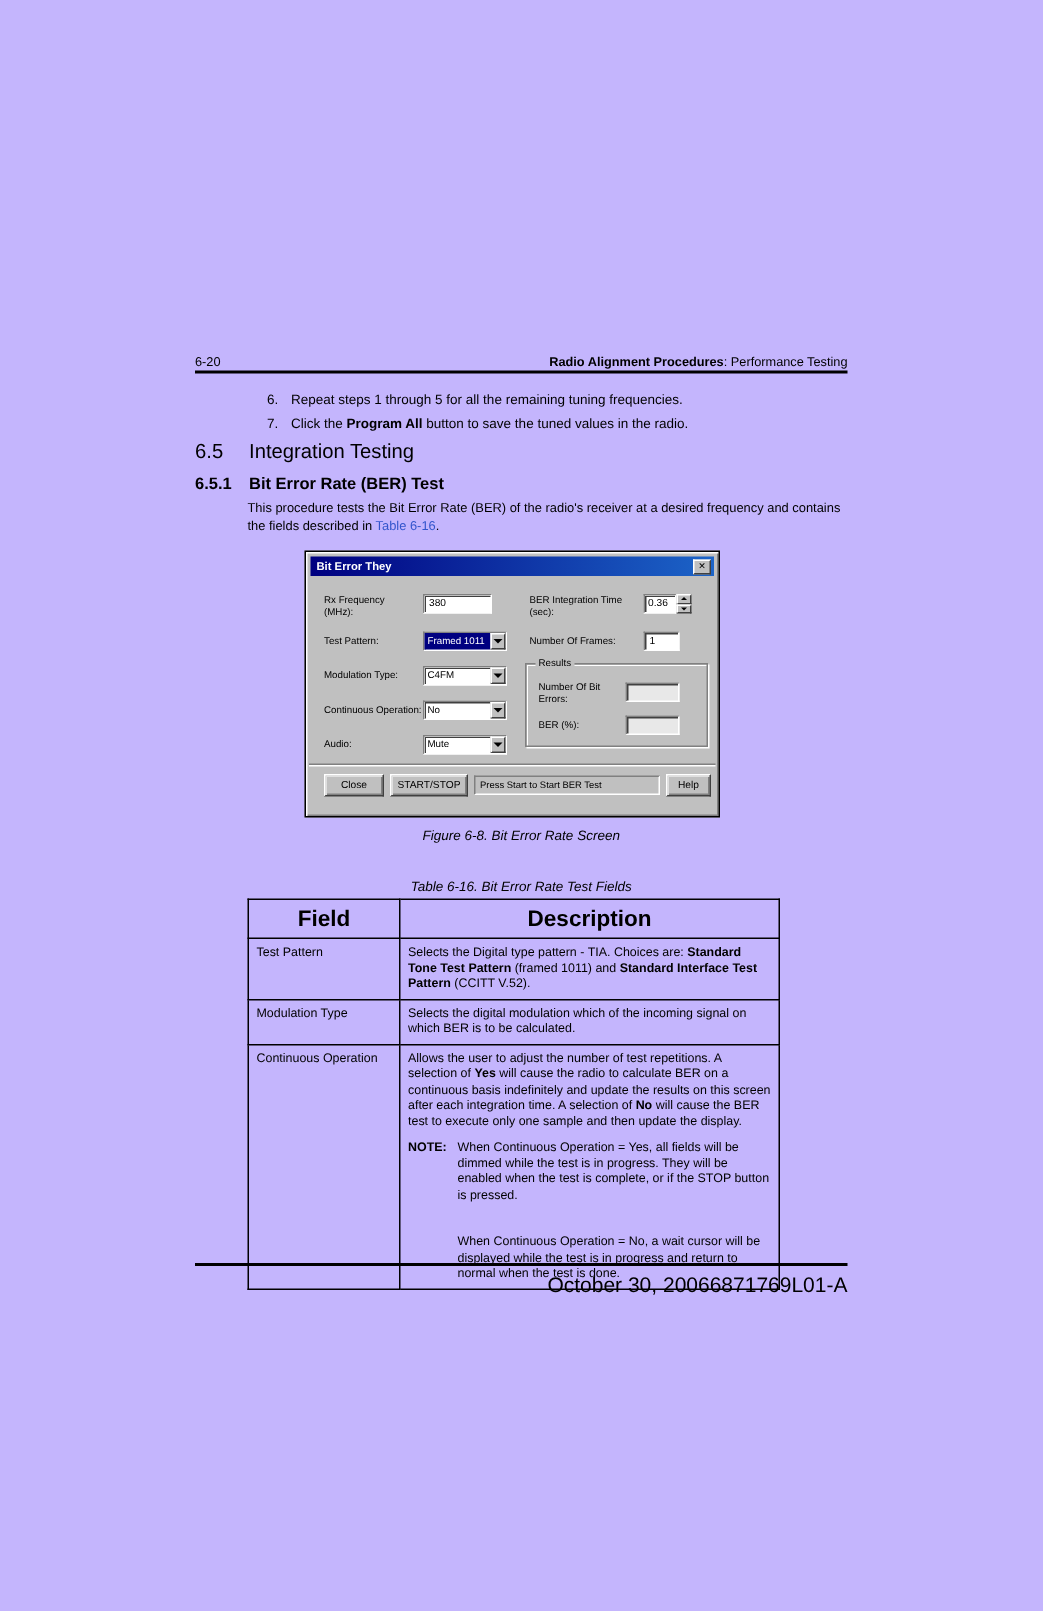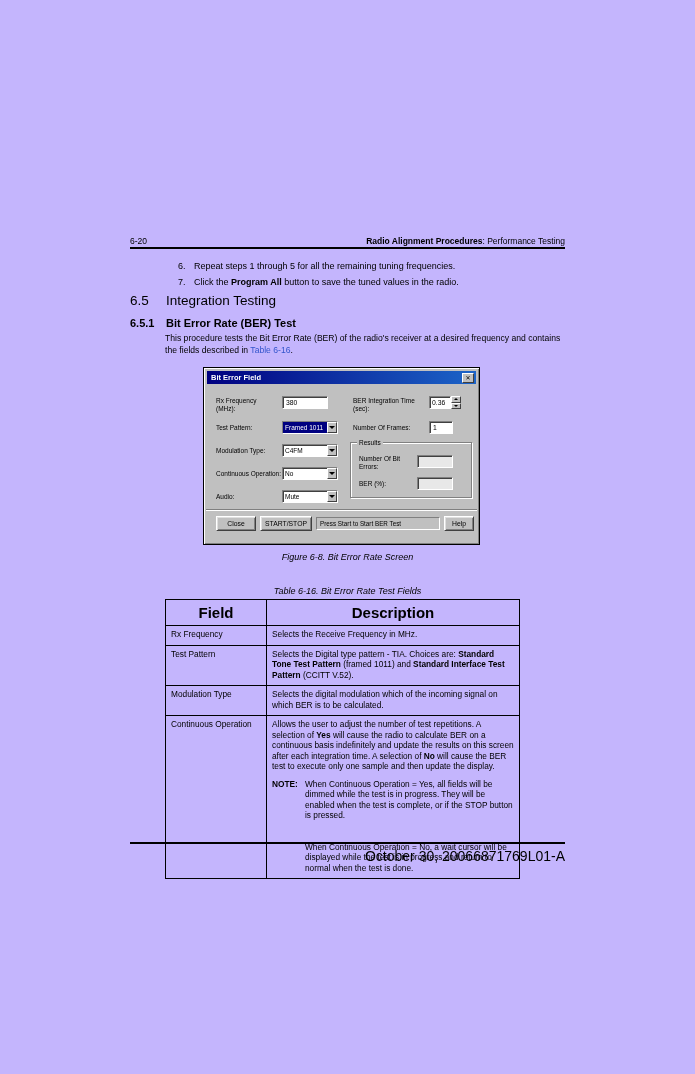--- a/index.html
+++ b/index.html
@@ -106,21 +106,21 @@
 
   <div class="h2">
     <span class="h-num">6.5.1</span>
     <span class="h-title">Bit Error Rate (BER) Test</span>
   </div>
 
   <p class="intro"><span>This procedure tests the Bit Error Rate (BER) of the radio's receiver at a desired frequency and contains the fields described in </span><a class="xref">Table 6-16</a><span>.</span></p>
 
   <div class="dlg">
     <div class="titlebar">
-      <span class="ttl">Bit Error Field</span>
+      <span class="ttl">Bit Error They</span>
       <span class="tb-btn">
           <span>✕</span>
         </span>
     </div>
 
     <div class="lbl" style="left:12px;top:29px;width:58px;">Rx Frequency (MHz):</div>
     <div class="tbox" style="left:78px;top:28px;width:46px;">380</div>
 
     <div class="lbl nw" style="left:12px;top:56px;">Test Pattern:</div>
     <div class="combo selected" style="left:78px;top:53px;width:56px;">
@@ -190,26 +190,20 @@
   <div class="tabcap">Table 6-16.  Bit Error Rate Test Fields</div>
 
   <table class="ftable">
     <thead>
       <tr>
         <th class="th-field">Field</th>
         <th class="th-desc">Description</th>
       </tr>
     </thead>
     <tbody>
-        <tr>
-          <td class="td-field">Rx Frequency</td>
-          <td class="td-desc">
-            <div class="desc-par"><span>Selects the Receive Frequency in MHz.</span></div>
-          </td>
-        </tr>
         <tr>
           <td class="td-field">Test Pattern</td>
           <td class="td-desc">
             <div class="desc-par"><span>Selects the Digital type pattern - TIA. Choices are: </span><span style="font-weight: bold;">Standard Tone Test Pattern</span><span> (framed 1011) and </span><span style="font-weight: bold;">Standard Interface Test Pattern</span><span> (CCITT V.52).</span></div>
           </td>
         </tr>
         <tr>
           <td class="td-field">Modulation Type</td>
           <td class="td-desc">
             <div class="desc-par"><span>Selects the digital modulation which of the incoming signal on which BER is to be calculated.</span></div>

